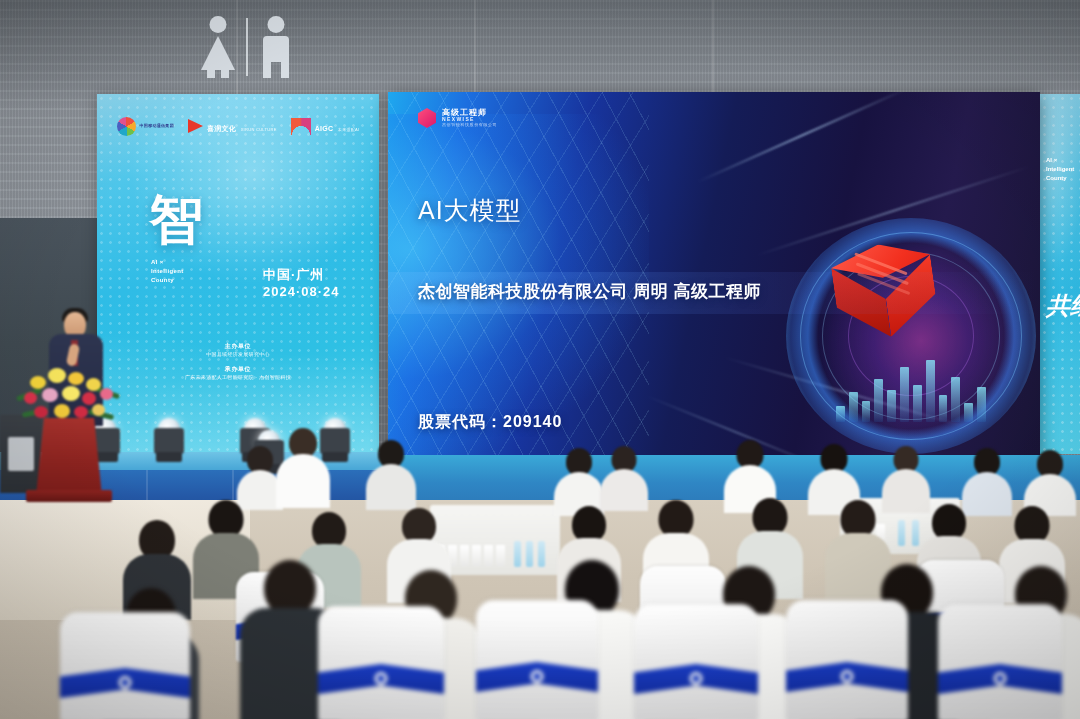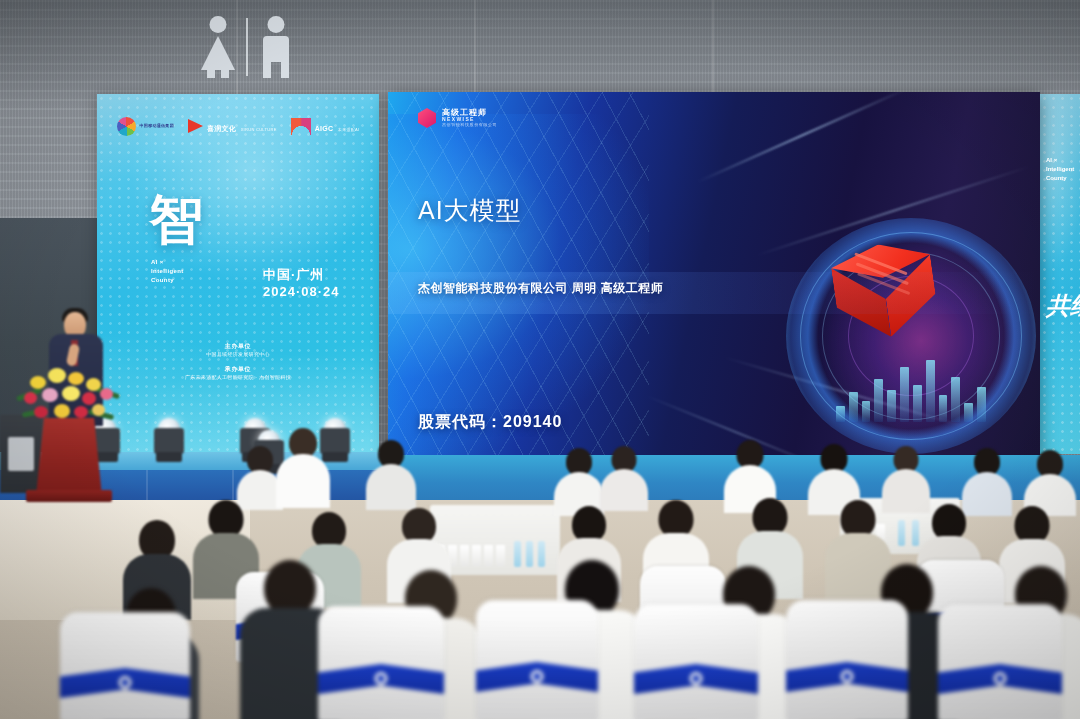--- a/index.html
+++ b/index.html
@@ -299,21 +299,21 @@
     font-size: 25px; font-weight: normal; color: #ffffff; letter-spacing: 1px;
     text-shadow: 0 2px 8px rgba(0,30,90,.6);
   }
   .slide-h2 {
     position: absolute; left: 30px; top: 140px; z-index: 6;
     font-size: 26px; font-weight: bold; color: #ffffff; letter-spacing: .5px;
     text-shadow: 0 2px 8px rgba(0,30,90,.6);
   }
   .slide-h3 {
     position: absolute; left: 30px; top: 188px; z-index: 6;
-    font-size: 12px; font-weight: bold; color: #ffffff; letter-spacing: .5px;
+    font-size: 17px; font-weight: bold; color: #ffffff; letter-spacing: .5px;
     text-shadow: 0 2px 7px rgba(0,20,70,.6);
   }
   .slide-divider {
     position: absolute; left: 0; top: 180px; width: 652px; height: 42px; z-index: 5;
     background: linear-gradient(90deg, rgba(110,190,255,.22), rgba(90,130,255,.10) 55%, rgba(0,0,0,0));
   }
   .slide-code {
     position: absolute; left: 30px; top: 320px; z-index: 6;
     font-size: 16px; font-weight: bold; color: #ffffff; letter-spacing: 1px;
     text-shadow: 0 2px 7px rgba(0,20,70,.6);

